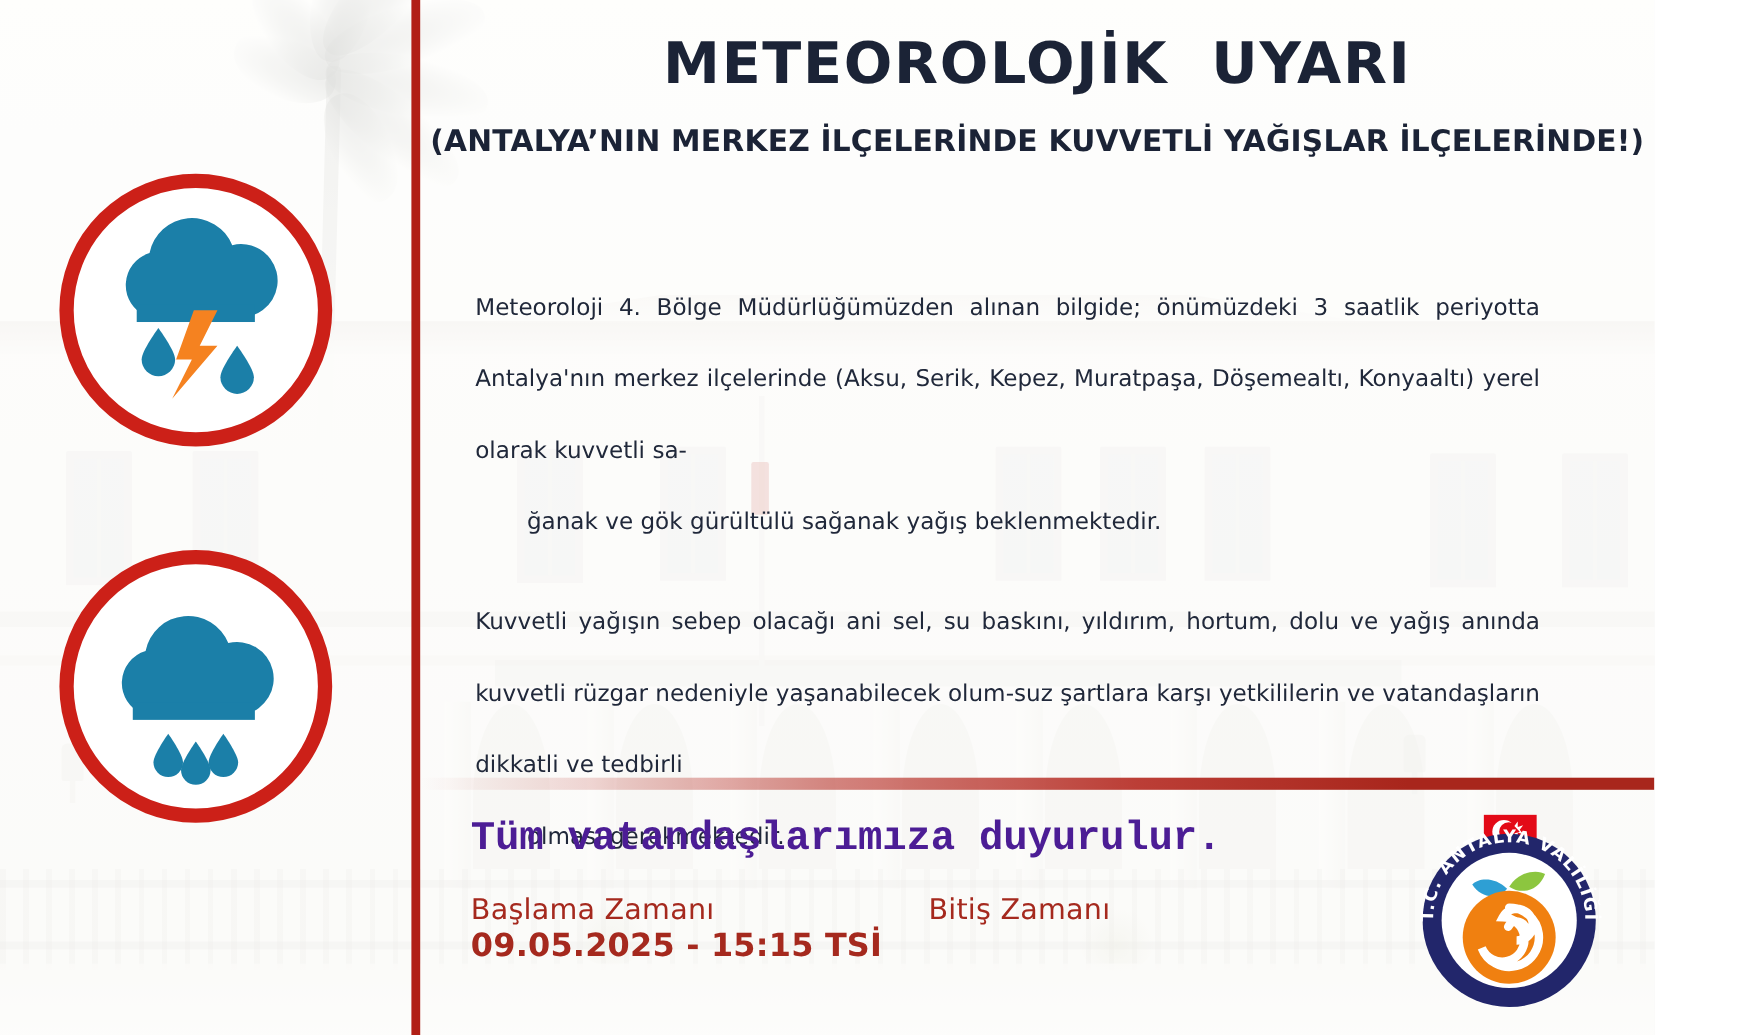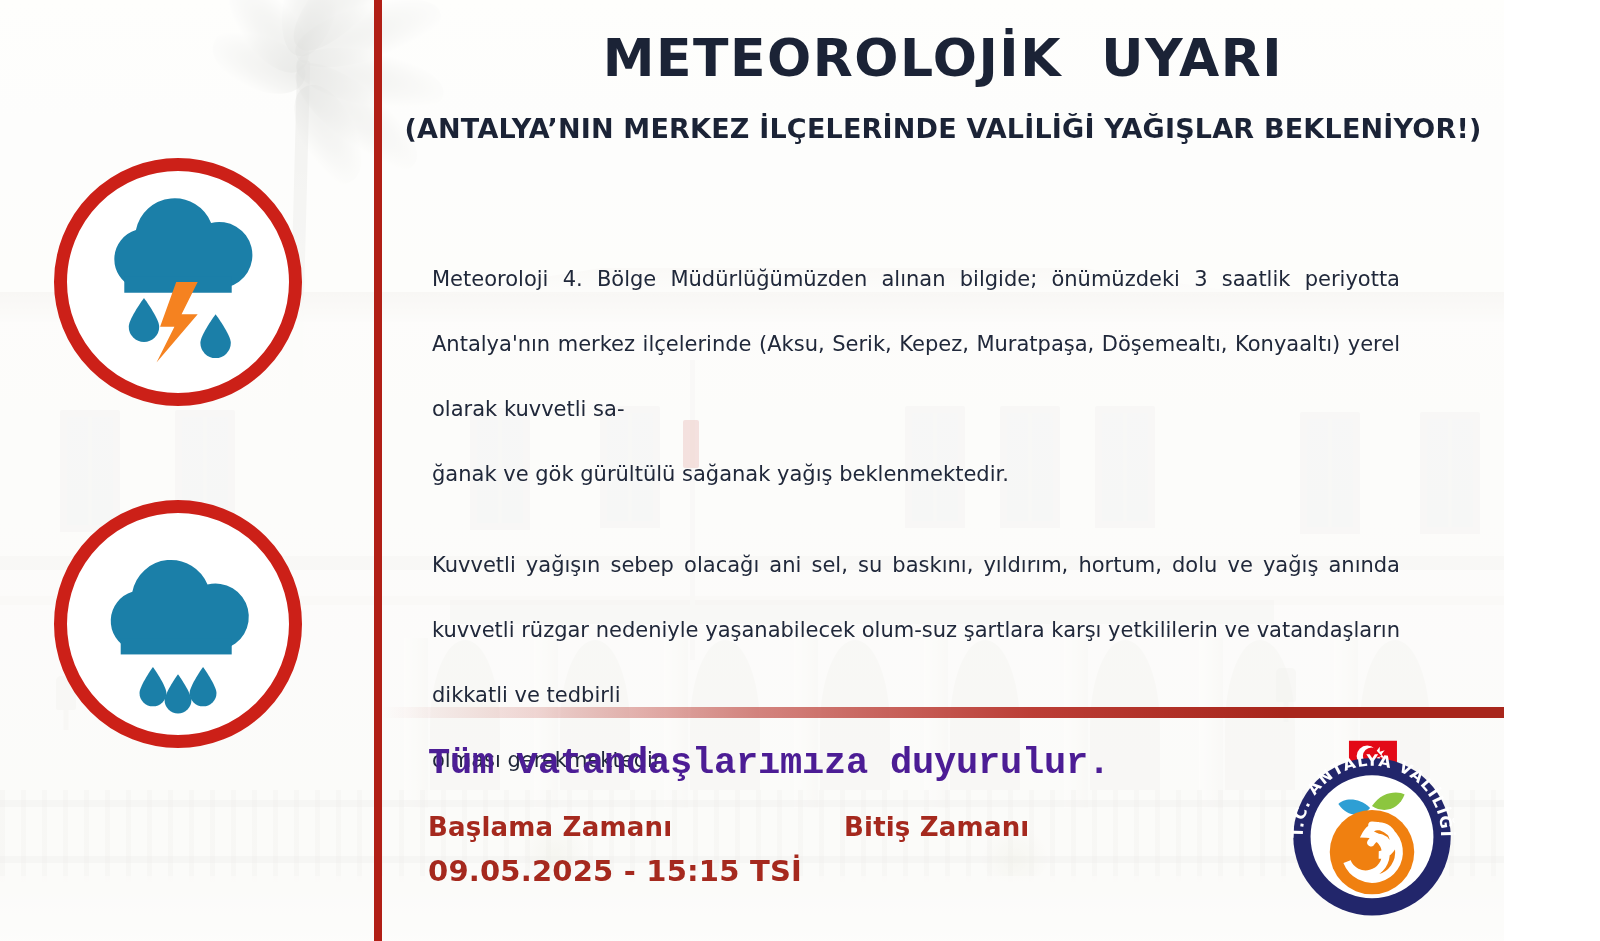--- a/index.html
+++ b/index.html
@@ -203,36 +203,36 @@
     left: 50px; right: 104px;
     font-size: 21px;
     line-height: 65px;
     color: #20283a;
     text-align: justify;
     text-justify: inter-word;
     white-space: pre-line;
   }
   .para.p1 { top: 182px; }
   .para.p2 { top: 468px; }
-  .para .lastline { display: block; }
+  .para .lastline { display: block; margin-left: 47px; }
 
   .announce {
     position: absolute; left: 46px; top: 742px;
     font-family: Liberation Mono, monospace;
     font-weight: 700;
     font-size: 37px;
     color: #4c1d95;
     letter-spacing: -0.2px;
   }
   .times { position: absolute; left: 46px; top: 812px; width: 760px; }
   .time-block { position: absolute; top: 0; }
   .time-block.start { left: 0; }
   .time-block.end   { left: 416px; }
   .time-label {
-    font-weight: 700; font-size: 26px; color: #a5291e; margin-bottom: 12px;
+    font-weight: 400; font-size: 26px; color: #a5291e; margin-bottom: 0;
     letter-spacing: .2px;
   }
   .time-value {
     font-weight: 700; font-size: 29px; color: #a5291e;
     letter-spacing: .2px;
   }
 
   
   .seal {
     position: absolute; right: 36px; bottom: 14px;
@@ -341,21 +341,21 @@
         <path d="M96 172 c0 0 -15 21 -15 29 a15 15 0 0 0 30 0 c0 -8 -15 -29 -15 -29 z" fill="#1b7fa8"></path>
         <path d="M124 180 c0 0 -15 21 -15 29 a15 15 0 0 0 30 0 c0 -8 -15 -29 -15 -29 z" fill="#1b7fa8"></path>
         <path d="M152 172 c0 0 -15 21 -15 29 a15 15 0 0 0 30 0 c0 -8 -15 -29 -15 -29 z" fill="#1b7fa8"></path>
       </svg>
     </div>
   </div>
 
   <div class="content">
 
     <div class="title">METEOROLOJİK  UYARI</div>
-    <div class="subtitle">(ANTALYA’NIN MERKEZ İLÇELERİNDE VALİLİĞİ YAĞIŞLAR BEKLENİYOR!)</div>
+    <div class="subtitle">(ANTALYA’NIN MERKEZ İLÇELERİNDE KUVVETLİ YAĞIŞLAR İLÇELERİNDE!)</div>
 
     <div class="para p1">
       <span>Meteoroloji 4. Bölge Müdürlüğümüzden alınan bilgide; önümüzdeki 3 saatlik periyotta Antalya'nın merkez ilçelerinde (Aksu, Serik, Kepez, Muratpaşa, Döşemealtı, Konyaaltı) yerel olarak kuvvetli sa-</span>
       <span class="lastline">ğanak ve gök gürültülü sağanak yağış beklenmektedir.</span>
     </div>
 
     <div class="para p2">
       <span>Kuvvetli yağışın sebep olacağı ani sel, su baskını, yıldırım, hortum, dolu ve yağış anında kuvvetli rüzgar nedeniyle yaşanabilecek olum-suz şartlara karşı yetkililerin ve vatandaşların dikkatli ve tedbirli</span>
       <span class="lastline">olması gerekmektedir.</span>
     </div>

